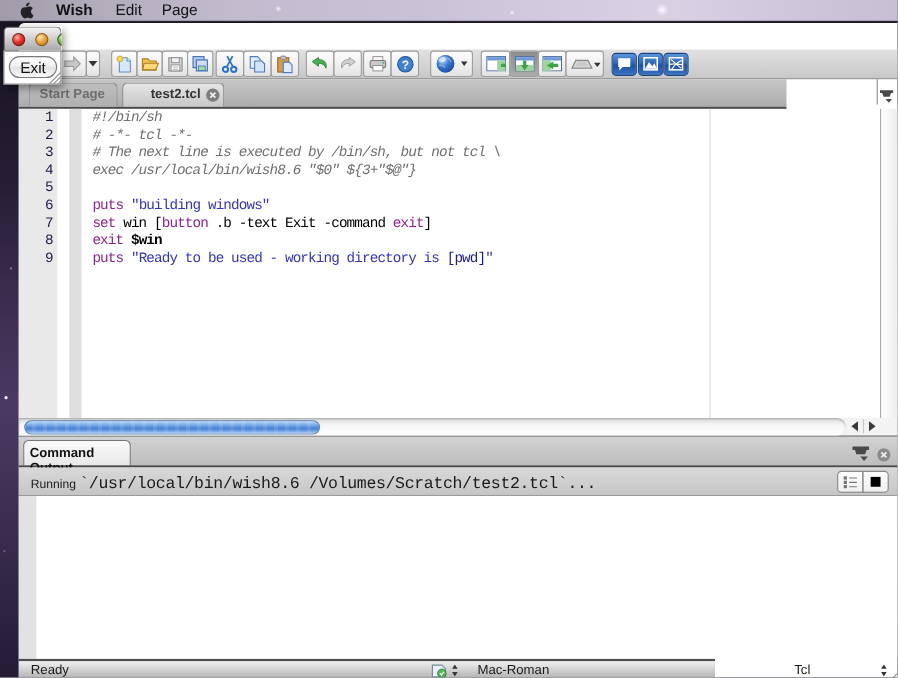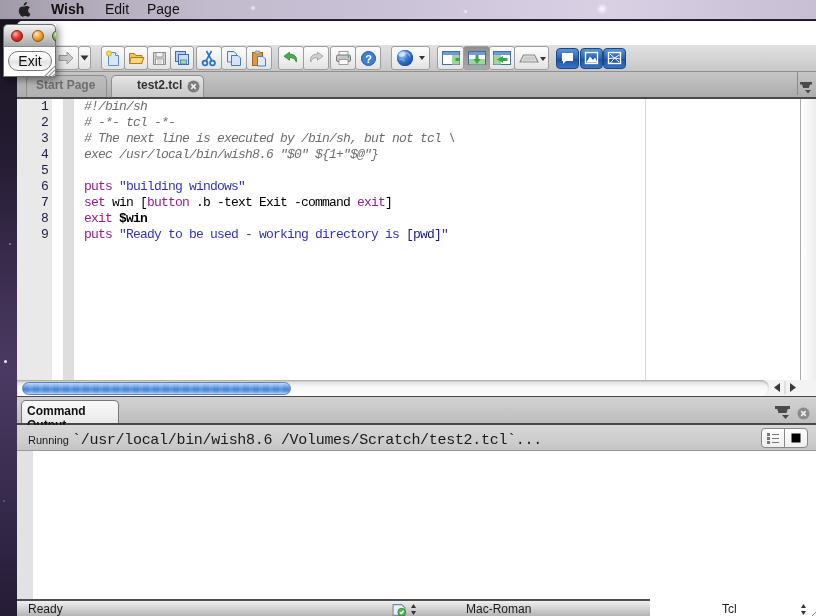--- a/index.html
+++ b/index.html
@@ -20,21 +20,21 @@
 .greyball{background:radial-gradient(circle at 50% 35%,#ececec 0%,#cfcfcf 45%,#b0b0b0 100%);border:1px solid #979797;box-sizing:border-box;}
 #capsule{left:772px;top:5px;width:19px;height:10px;border:1px solid #9a9a9a;border-radius:6px;
 background:linear-gradient(180deg,#f4f4f4,#dcdcdc);}
 #toolbar{left:0;top:24px;width:799px;height:27px;box-sizing:border-box;
 background:linear-gradient(180deg,#e1e1e1 0%,#d2d2d2 60%,#c7c7c7 100%);border-bottom:1px solid #8f8f8f;}
 .tbtn{position:absolute;top:1px;height:24px;border:1px solid #9e9e9e;
 background:linear-gradient(180deg,#fdfdfd 0%,#f1f1f1 50%,#e3e3e3 100%);border-radius:3px;
 display:flex;align-items:center;justify-content:center;box-sizing:border-box;}
 .tsel{background:linear-gradient(180deg,#8f8f8f 0%,#9d9d9d 60%,#ababab 100%);}
 
-#tabbar{left:0;top:51px;width:799px;height:27px;box-sizing:border-box;
+#tabbar{left:0;top:51px;width:698px;height:27px;box-sizing:border-box;
 background:linear-gradient(180deg,#c6c6c6 0%,#b7b7b7 60%,#acacac 100%);border-bottom:2px solid #4a4a4a;padding-left:20px;}
 .tab{position:absolute;top:3px;height:22px;border:1px solid #8f8f8f;border-bottom:none;
 border-radius:5px 5px 0 0;box-sizing:border-box;font-size:12px;font-weight:bold;}
 #tab1{left:9px;width:81px;background:linear-gradient(180deg,#bdbdbd,#b0b0b0);color:#6e6e6e;}
 #tab2{left:94px;width:93px;background:linear-gradient(180deg,#e6e6e6 0%,#d4d4d4 55%,#c8c8c8 100%);color:#333;}
 .tab span{position:absolute;top:2px;}
 
 #editor{left:0;top:78px;width:799px;height:281px;background:#fff;}
 #gutter{left:0;top:0;width:35px;height:281px;background:#e9e9e9;}
 #foldm{left:46px;top:0;width:11px;height:281px;background:#dedede;}
@@ -298,21 +298,21 @@
 3
 4
 5
 6
 7
 8
 9</pre>
 <pre id="code" class="abs"><span class="cm">#!/bin/sh
 # -*- tcl -*-
 # The next line is executed by /bin/sh, but not tcl \
-exec /usr/local/bin/wish8.6 "$0" ${1+"$@"}</span>
+exec /usr/local/bin/wish8.6 "$0" ${3+"$@"}</span>
 
 <span class="kw">puts</span> <span class="str">"building windows"</span>
 <span class="kw">set</span> win [<span class="kw">button</span> .b -text Exit -command <span class="kw">exit</span>]
 <span class="kw">exit</span> <b>$win</b>
 <span class="kw">puts</span> <span class="str">"Ready to be used - working directory is <span class="nv">[pwd]</span>"</span></pre>
   </div>
   <div id="hscroll" class="abs">
     <div id="htrack" class="abs">
       <div id="hthumb" class="abs">
           <div class="stripes"></div>
@@ -366,21 +366,21 @@
     <div class="si" style="left:11px;">Ready</div>
     <svg class="abs" style="left:374px;top:2px;" width="16" height="14" viewBox="0 0 14 13">
       <path d="M1.5 1.5h8l3 3v7h-11z" fill="#e8f0fa" stroke="#7a8a9a"></path>
       <circle cx="9.5" cy="8.5" r="3.6" fill="#58b858" stroke="#2e7a36" stroke-width=".7"></circle>
       <path d="M7.8 8.5l1.3 1.3 2.2-2.6" stroke="#fff" stroke-width="1.1" fill="none"></path>
     </svg>
     <svg class="abs" style="left:393px;top:3px;" width="7" height="11" viewBox="0 0 7 11">
       <path d="M3.5 0L6 4H1z" fill="#333"></path>
         <path d="M3.5 11L6 7H1z" fill="#333"></path>
     </svg>
-    <div class="si" style="left:417px;margin-left:32px;">Mac-Roman</div>
+    <div class="si" style="left:417px;">Mac-Roman</div>
     <div class="si" style="left:502px;margin-top:36px;">Ln: 9 Col: 53</div>
     <div class="si" style="left:705px;">Tcl</div>
     <svg class="abs" style="left:783px;top:3px;" width="7" height="11" viewBox="0 0 7 11">
       <path d="M3.5 0L6 4H1z" fill="#333"></path>
         <path d="M3.5 11L6 7H1z" fill="#333"></path>
     </svg>
     <svg class="abs" style="left:791px;top:11px;" width="8" height="8" viewBox="0 0 8 8">
       <g stroke="#8a8a8a" stroke-width="1">
           <line x1="0" y1="8" x2="8" y2="0"></line>
           <line x1="4" y1="8" x2="8" y2="4"></line>

